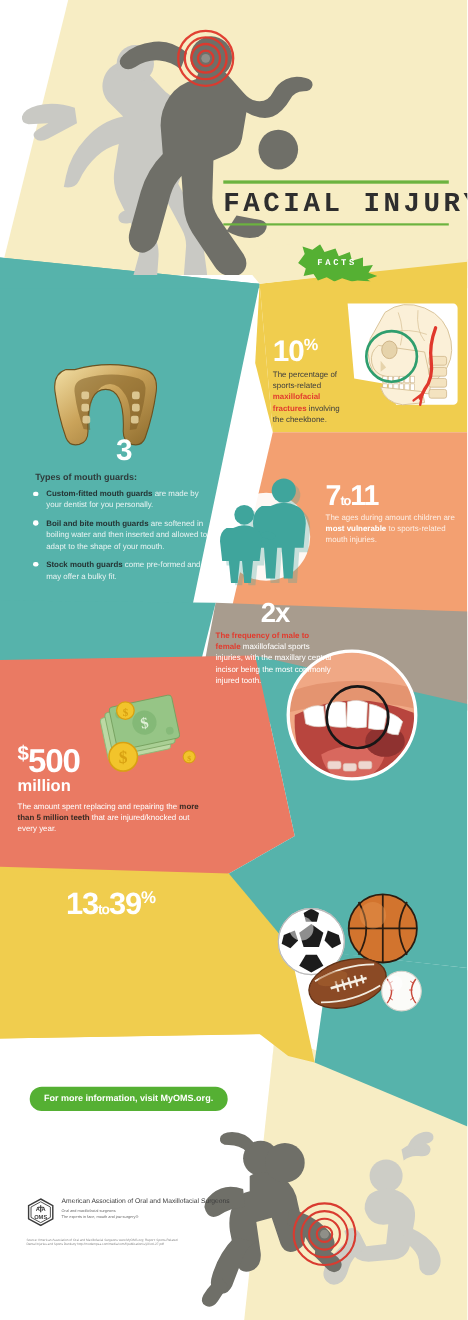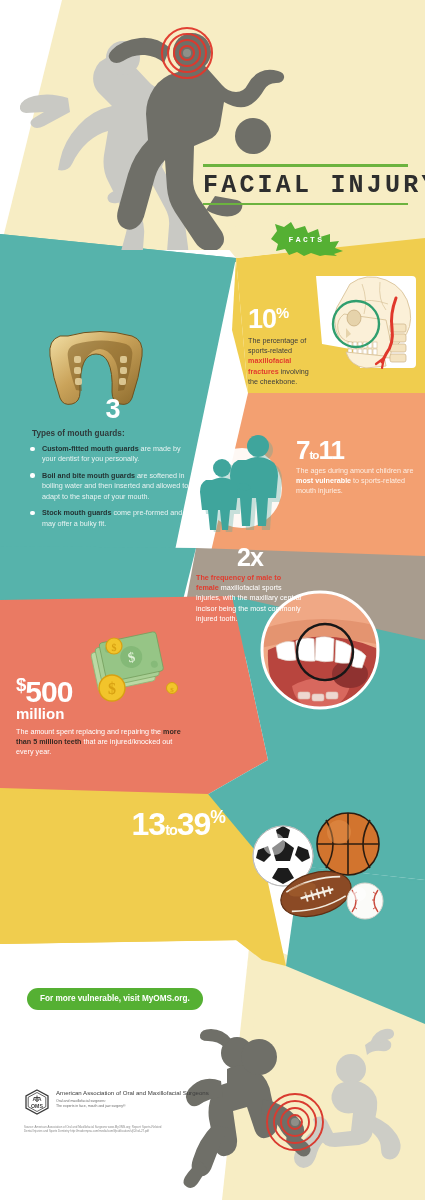--- a/index.html
+++ b/index.html
@@ -75,21 +75,21 @@
   #fact-500 .million { font-size:15px; font-weight:bold; color:#ffffff; margin-top:-2px; }
   #fact-500 .body-txt { color:#ffffff; margin-top:5px; }
   #fact-500 .b { color:#3a2b24; }
 
   #fact-100 { left:268px; top:742px; width:128px; }
   #fact-100 .big-num { font-size:27px; text-align:left; }
   #fact-100 .body-txt { color:#eef7f6; margin-top:3px; }
   #fact-100 .b { color:#24383a; }
 
   #fact-1339 { left:60px; top:808px; width:165px; }
-  #fact-1339 .big-num { font-size:32px; text-align:right; }
+  #fact-1339 .big-num { font-size:28px; text-align:left; }
   #fact-1339 .body-txt { color:#4d4330; margin-top:4px; text-align:left; }
   #fact-1339 .b { color:#2f2a1d; }
 
   
   #cta {
     position:absolute; left:27px; top:988px;
     background:#55b033; border-radius:11px;
     padding:6px 13px 7px 13px;
     font-size:8.2px; font-weight:bold; color:#ffffff;
     white-space:nowrap; cursor:pointer;
@@ -431,21 +431,21 @@
         <line x1="137" y1="92" x2="134" y2="92"></line>
       <line x1="138" y1="99" x2="135" y2="101"></line>
     </g>
     <circle cx="121" cy="86" r="7" fill="#ffffff" opacity="0.6"></circle>
   </svg>
 
   <div class="fact" id="fact-1339">
     <div class="big-num"><span>13</span><span class="to">to</span><span>39</span><span class="pct">%</span></div>
   </div>
 
-  <div id="cta">For more vulnerable, visit MyOMS.org.</div>
+  <div id="cta">For more information, visit MyOMS.org.</div>
 
   <svg class="shard" width="250" height="170" viewBox="0 0 250 170" style="left:175px;top:1025px;">
 
     <g fill="#cdcdc6">
       <circle cx="176" cy="44" r="15"></circle>
       <path d="M166 58 q16 -6 28 4 q10 8 8 22 l-4 22 q-2 12 -14 14 l-24 2 q-12 0 -16 -10 l-6 -18 q8 -6 14 2 l6 12 l18 -2 l2 -18 q-12 2 -18 -6 q-6 -8 -2 -16 q2 -6 8 -8 z"></path>
       <path d="M200 92 q14 6 22 18 q6 10 2 18 q-4 8 -12 6 q-6 -2 -6 -10 q0 -8 -6 -14 l-10 -10 z"></path>
       <path d="M146 100 q-14 8 -24 24 q-6 10 0 16 q6 6 14 0 q4 -4 6 -12 q3 -10 12 -16 z"></path>
       <path d="M190 20 q10 -8 20 -6 q8 2 6 8 q-2 5 -10 4 q-8 -1 -14 4 z"></path>
       <path d="M196 16 q4 -10 14 -12 q8 -1 9 4 q1 5 -7 7 q-8 2 -12 8 z"></path>

